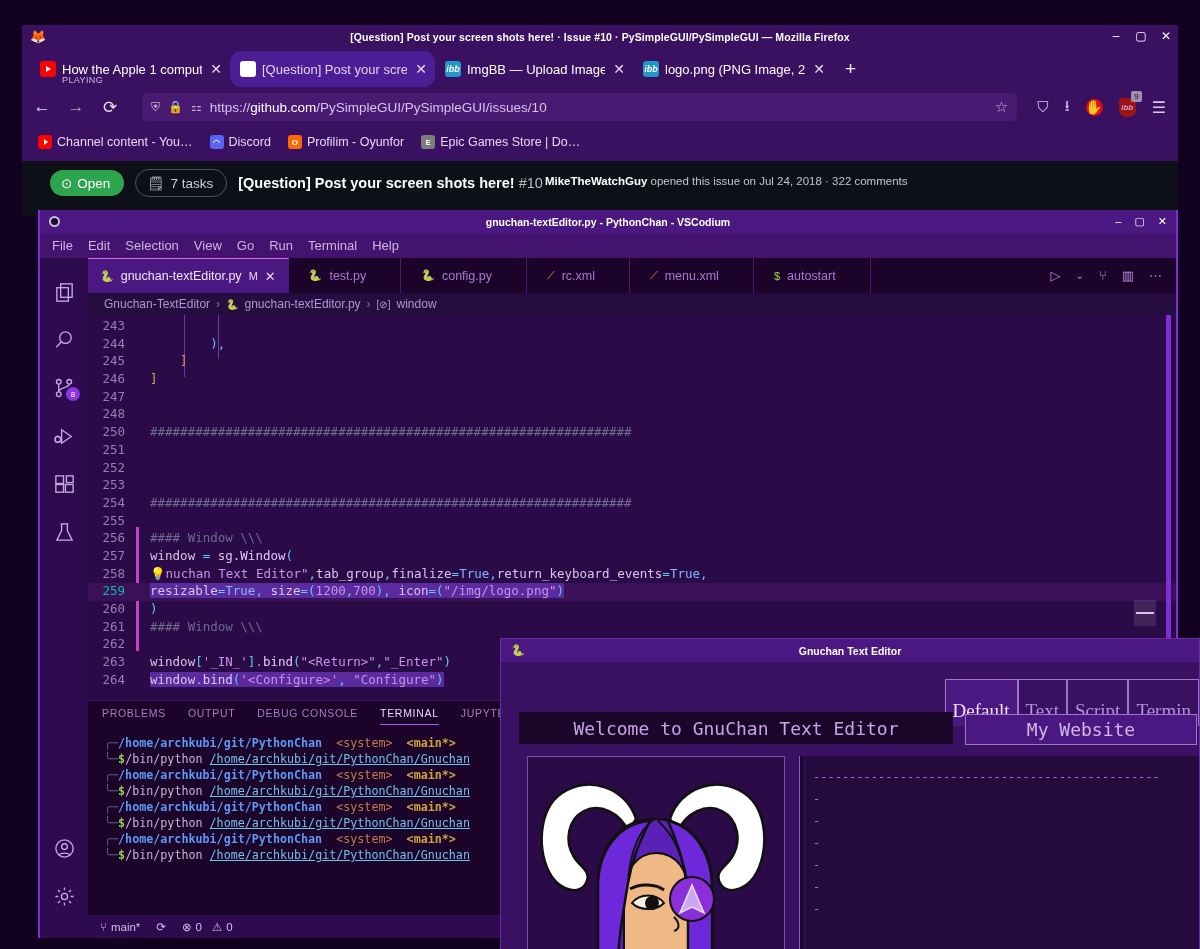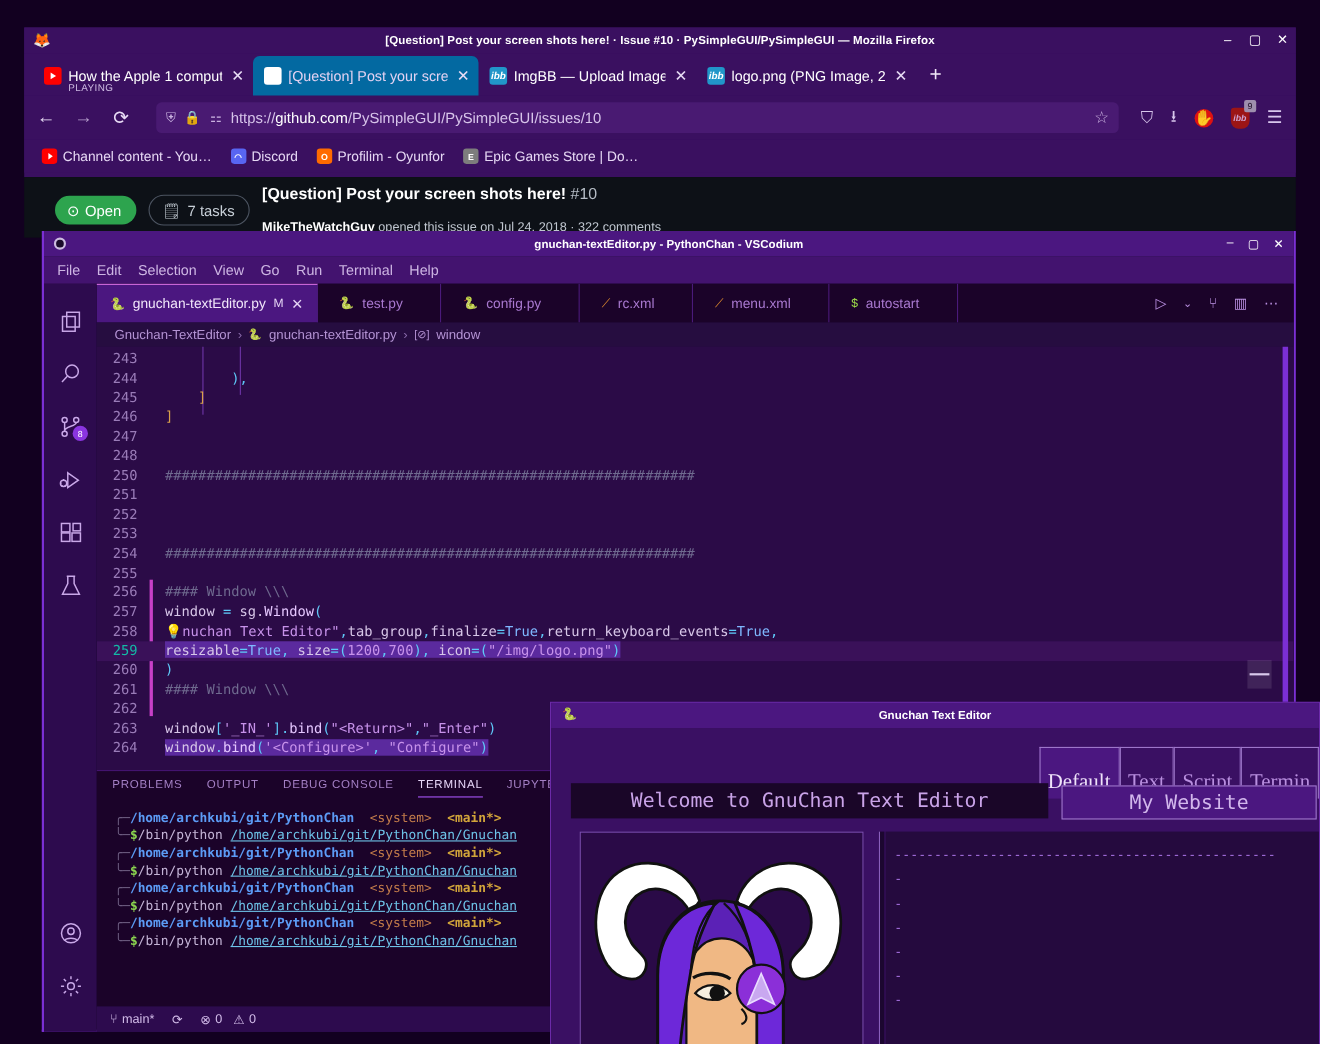--- a/index.html
+++ b/index.html
@@ -14,21 +14,21 @@
   
   .ff-window { position: absolute; left: 22px; top: 25px; width: 1156px; height: 136px; background: #3a1060; }
   .ff-titlebar { position: relative; height: 24px; background: #3a1060; display: flex; align-items: center; }
   .ff-fox { position: absolute; left: 8px; top: 4px; width: 15px; height: 15px; font-size: 13px; line-height: 15px; text-align: center; }
   .ff-title { position: absolute; left: 0; right: 0; text-align: center; font-size: 10.5px; font-weight: bold; color: #ffffff; letter-spacing: 0.1px; }
   .ff-wbtns { position: absolute; right: 6px; top: 3px; display: flex; gap: 13px; align-items: center; }
   .ff-wbtn { width: 12px; height: 16px; color: #fff; font-size: 12px; line-height: 16px; text-align: center; cursor: default; }
 
   .ff-tabstrip { position: relative; height: 38px; background: #3a1060; display: flex; align-items: flex-end; padding-left: 8px; }
   .ff-tab { height: 36px; display: flex; align-items: center; gap: 6px; padding: 0 8px 0 10px; border-radius: 6px 6px 0 0; max-width: 215px; position: relative; }
-  .ff-tab.active { background: #0369a1; }
+  .ff-tab.active { background: #4c1d95; border-radius: 11px; }
   .ff-tab .favicon { width: 16px; height: 16px; flex: 0 0 16px; border-radius: 3px; display: flex; align-items: center; justify-content: center; font-size: 9px; font-weight: bold; color: #fff; overflow: hidden; }
   .fav-yt { background: #ff0000; border-radius: 4px; }
   .fav-yt::after { content: ''; border-left: 5px solid #fff; border-top: 3.5px solid transparent; border-bottom: 3.5px solid transparent; margin-left: 1px; }
   .fav-gh { background: #ffffff; border-radius: 50%; color: #1a0526; font-size: 13px; line-height: 1; }
   .fav-ibb { background: #2196c9; color: #fff; font-size: 9px; font-style: italic; font-weight: bold; }
   .ff-tab .tlabel { font-size: 13px; color: #ffffff; white-space: nowrap; overflow: hidden; }
   .ff-tab.active .tlabel { color: #e3d2f2; }
   .ff-tab .tsub { position: absolute; left: 32px; bottom: 2px; font-size: 9px; color: #cbb8e0; letter-spacing: 0.4px; }
   .ff-tab .tclose { color: #e8dcf5; font-size: 14px; line-height: 1; margin-left: 2px; cursor: pointer; }
   .ff-newtab { font-size: 19px; color: #efe6f7; margin: 0 0 7px 12px; cursor: pointer; }
@@ -53,21 +53,21 @@
   .bic-yt::after { content:''; border-left: 4px solid #fff; border-top: 3px solid transparent; border-bottom: 3px solid transparent; margin-left:1px; }
   .bic-dc { background: #5865f2; border-radius: 50%; }
   .bic-pf { background: #ff6a00; }
   .bic-eg { background: #7d7d7d; }
 
   
   .gh-page { position: absolute; left: 22px; top: 161px; width: 1156px; height: 55px; background: #0d1117; }
   .gh-row { display: flex; align-items: center; padding: 8px 0 0 28px; gap: 11px; }
   .gh-open { background: #2da44e; color: #fff; border-radius: 18px; padding: 5px 14px 5px 11px; font-size: 13.5px; display: flex; align-items: center; gap: 5px; }
   .gh-tasks { border: 1px solid #4d5562; color: #c9d1d9; border-radius: 18px; padding: 5px 13px 5px 11px; font-size: 13.5px; display: flex; align-items: center; gap: 6px; }
-  .gh-tt { display: flex; flex-direction: column; gap: 16px; }
+  .gh-tt { display: flex; flex-direction: row; gap: 2px; }
   .gh-title { font-size: 14.5px; color: #ffffff; font-weight: bold; }
   .gh-title .num { color: #b5bcc5; font-weight: normal; }
   .gh-meta { font-size: 11.5px; color: #c0c7d0; }
   .gh-meta b { color: #ffffff; }
 
   
   .vsc { position: absolute; left: 38px; top: 210px; width: 1140px; height: 728px; background: #1b0a2d; border: 2px solid #7b2fd4; border-top: none; }
   .vsc-title { position: relative; height: 23px; background: #4b1780; display: flex; align-items: center; }
   .vsc-tico { position: absolute; left: 9px; width: 11px; height: 11px; border-radius: 50%; background: #1a0b2a; border: 2px solid #cdbce0; }
   .vsc-ttext { position: absolute; left: 0; right: 0; text-align: center; font-size: 10.5px; color: #ffffff; font-weight: bold; }

